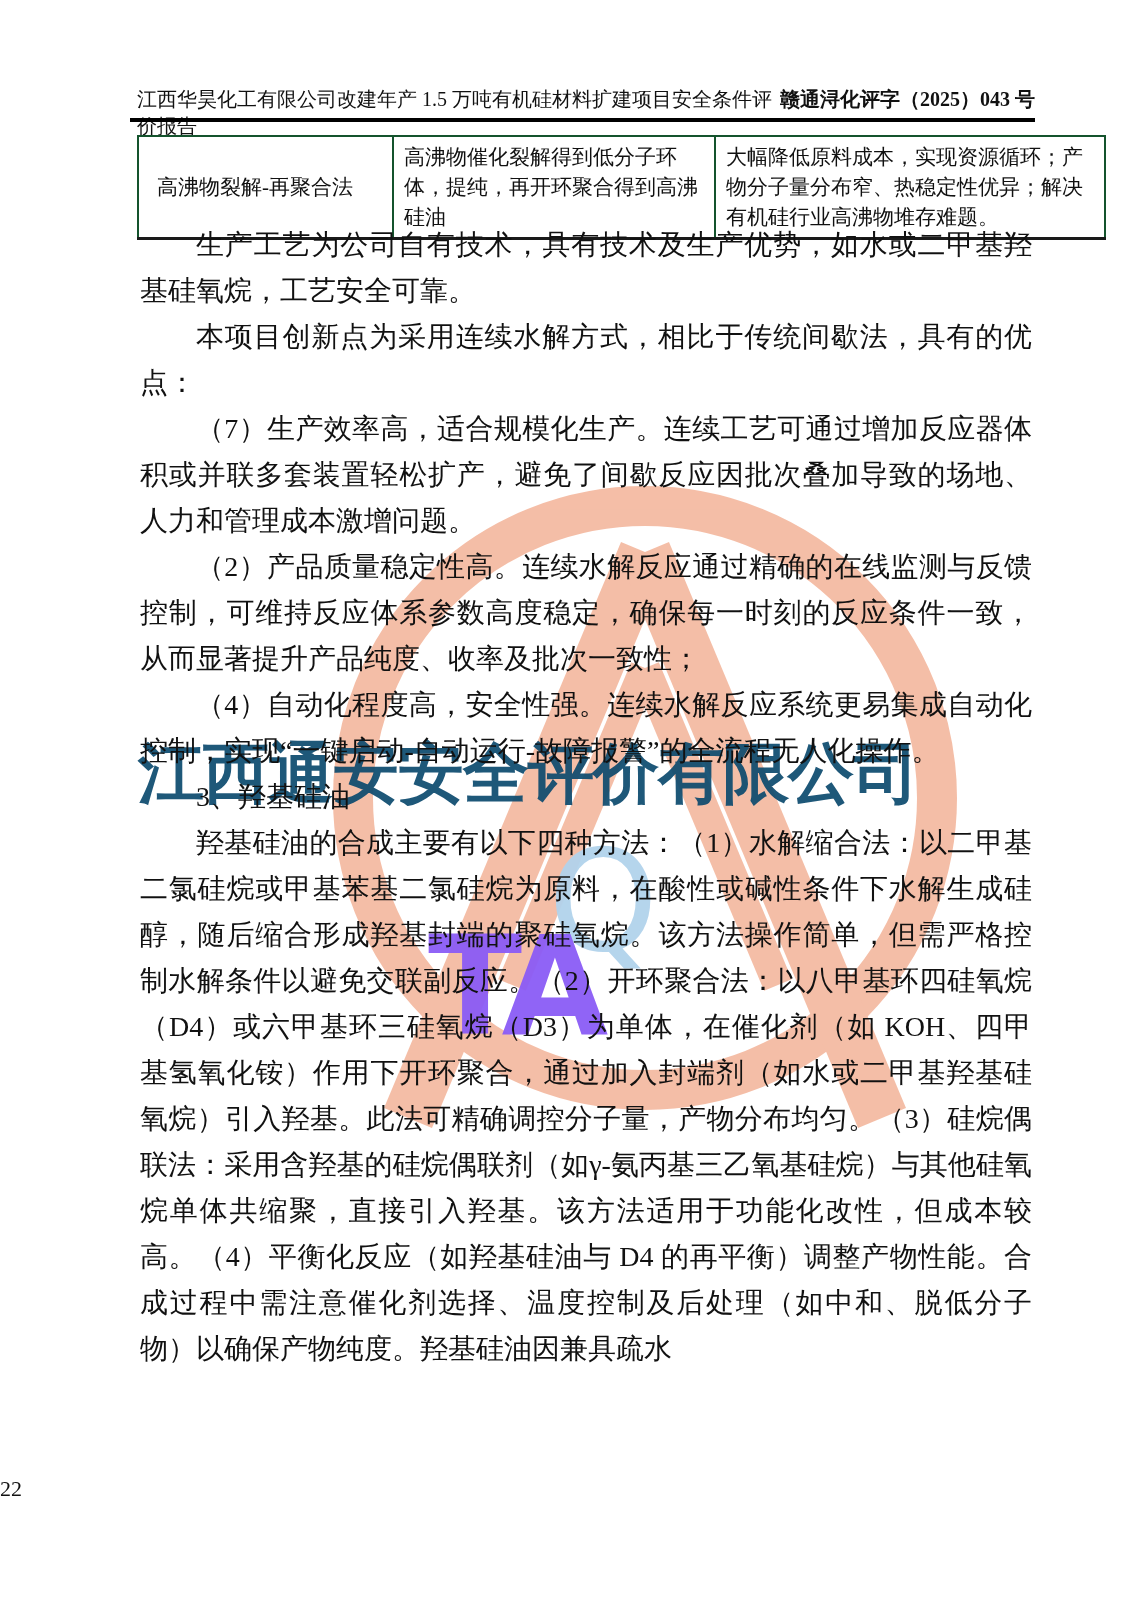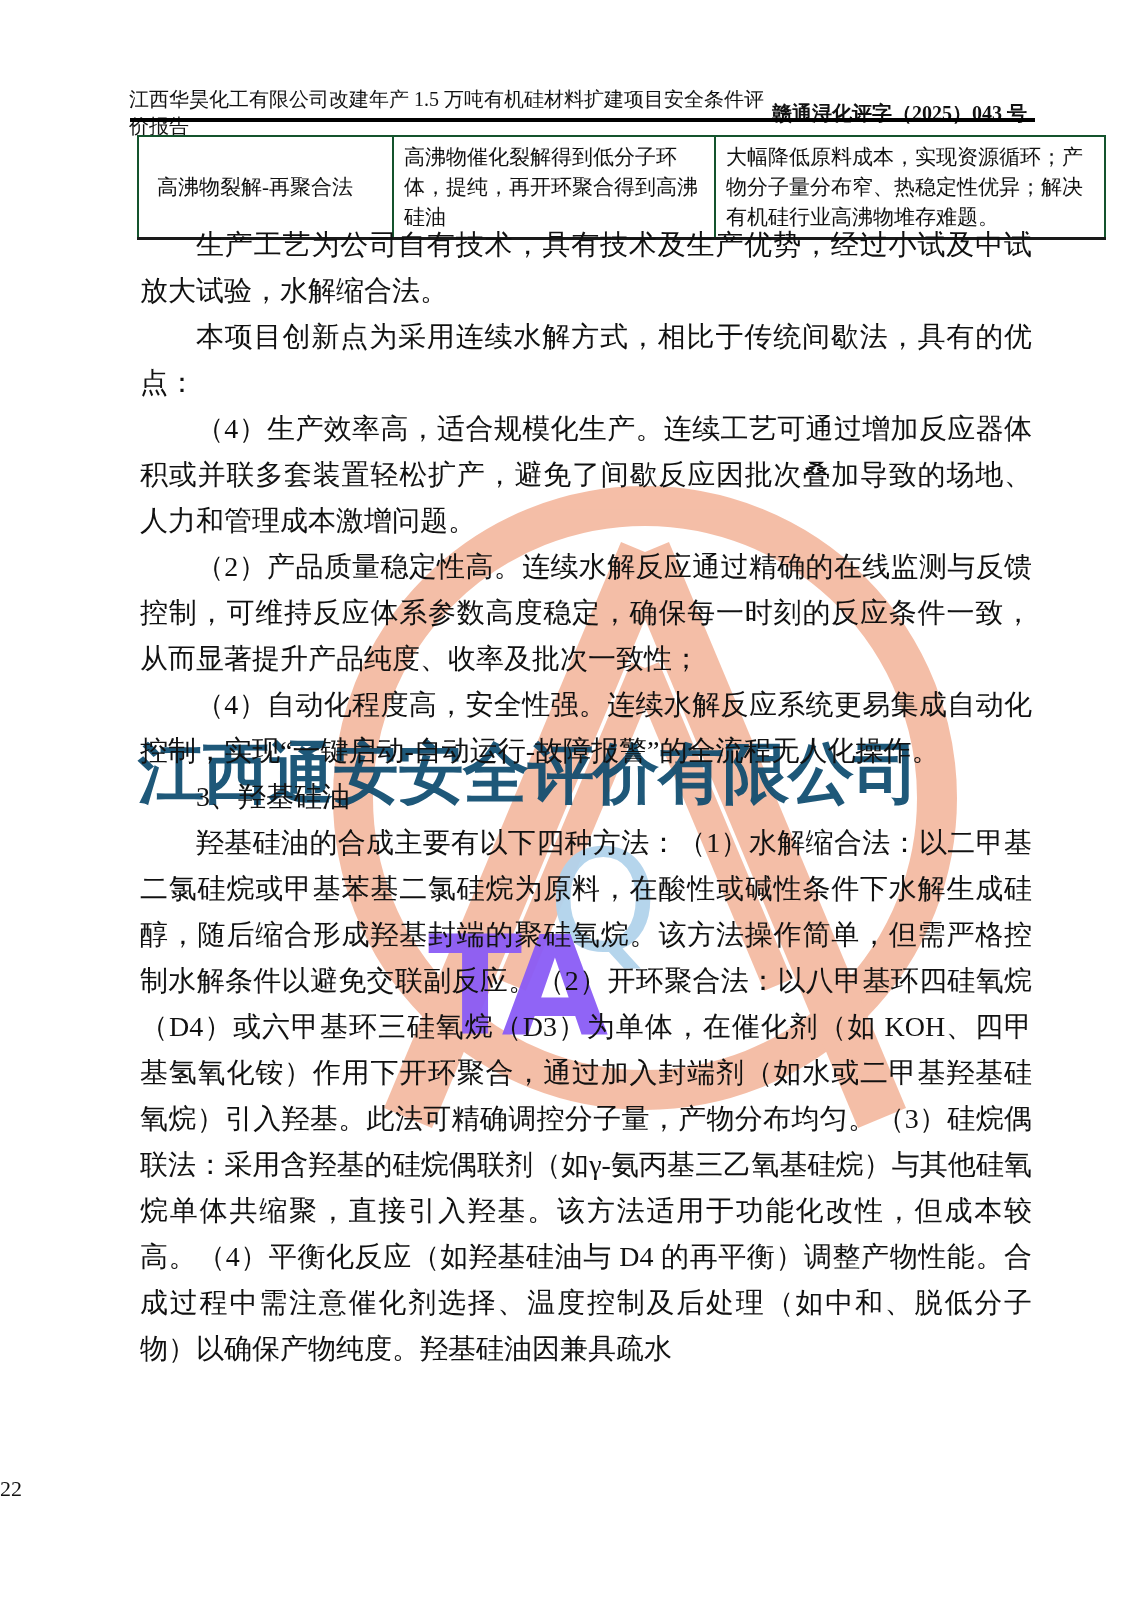--- a/index.html
+++ b/index.html
@@ -28,22 +28,22 @@
     font-family:"DejaVu Sans",sans-serif;font-weight:400;
   }
   .wm-ta{
     position:absolute;left:428px;top:918px;
     font-size:138px;line-height:1;color:#8b5cf6;opacity:.95;
     font-family:"DejaVu Sans",sans-serif;font-weight:bold;letter-spacing:-10px;
   }
   
   .content{position:relative;z-index:1;}
   .hdr{
-    position:absolute;left:129px;top:86px;width:898px;
-    display:flex;justify-content:space-between;align-items:center;
+    position:absolute;left:137px;top:86px;width:898px;
+    display:flex;justify-content:space-between;align-items:flex-start;
   }
   .hdr-left{font-size:20px;letter-spacing:0;}
   .hdr-right{font-size:20px;font-weight:bold;white-space:nowrap;}
   .hdr-rule{
     position:absolute;left:130px;top:118px;width:905px;height:4px;
     background:#000;
   }
   table.cmp{
     position:absolute;left:137px;top:135px;width:893px;
     border-collapse:collapse;table-layout:fixed;
@@ -102,23 +102,23 @@
       <tbody>
         <tr>
           <td class="c1">高沸物裂解-再聚合法</td>
           <td class="c2">高沸物催化裂解得到低分子环体，提纯，再开环聚合得到高沸硅油</td>
           <td class="c3">大幅降低原料成本，实现资源循环；产物分子量分布窄、热稳定性优异；解决有机硅行业高沸物堆存难题。</td>
         </tr>
       </tbody>
     </table>
 
     <div class="bodytxt">
-      <p>生产工艺为公司自有技术，具有技术及生产优势，经过小试及中试放大试验，水解缩合法。</p>
+      <p>生产工艺为公司自有技术，具有技术及生产优势，如水或二甲基羟基硅氧烷，工艺安全可靠。</p>
       <p>本项目创新点为采用连续水解方式，相比于传统间歇法，具有的优点：</p>
-      <p>（4）生产效率高，适合规模化生产。连续工艺可通过增加反应器体积或并联多套装置轻松扩产，避免了间歇反应因批次叠加导致的场地、人力和管理成本激增问题。</p>
+      <p>（7）生产效率高，适合规模化生产。连续工艺可通过增加反应器体积或并联多套装置轻松扩产，避免了间歇反应因批次叠加导致的场地、人力和管理成本激增问题。</p>
       <p>（2）产品质量稳定性高。连续水解反应通过精确的在线监测与反馈控制，可维持反应体系参数高度稳定，确保每一时刻的反应条件一致，从而显著提升产品纯度、收率及批次一致性；</p>
       <p>（4）自动化程度高，安全性强。连续水解反应系统更易集成自动化控制，实现“一键启动-自动运行-故障报警”的全流程无人化操作。</p>
       <p>3、羟基硅油</p>
       <p>羟基硅油的合成主要有以下四种方法：（1）水解缩合法：以二甲基二氯硅烷或甲基苯基二氯硅烷为原料，在酸性或碱性条件下水解生成硅醇，随后缩合形成羟基封端的聚硅氧烷。该方法操作简单，但需严格控制水解条件以避免交联副反应。（2）开环聚合法：以八甲基环四硅氧烷（D4）或六甲基环三硅氧烷（D3）为单体，在催化剂（如 KOH、四甲基氢氧化铵）作用下开环聚合，通过加入封端剂（如水或二甲基羟基硅氧烷）引入羟基。此法可精确调控分子量，产物分布均匀。（3）硅烷偶联法：采用含羟基的硅烷偶联剂（如γ-氨丙基三乙氧基硅烷）与其他硅氧烷单体共缩聚，直接引入羟基。该方法适用于功能化改性，但成本较高。（4）平衡化反应（如羟基硅油与 D4 的再平衡）调整产物性能。合成过程中需注意催化剂选择、温度控制及后处理（如中和、脱低分子物）以确保产物纯度。羟基硅油因兼具疏水</p>
     </div>
 
     <div class="pageno">22</div>
   </div>
 </div>
 

